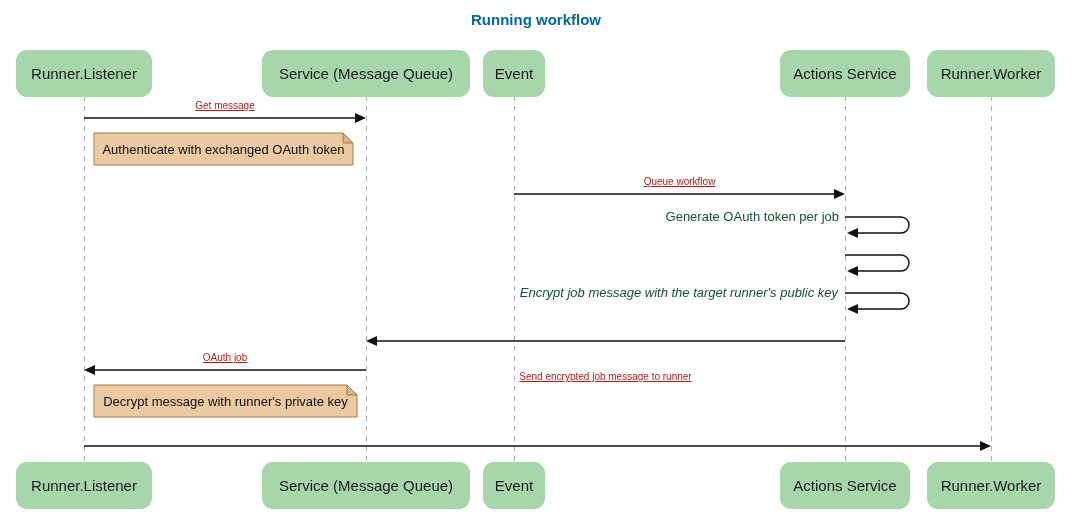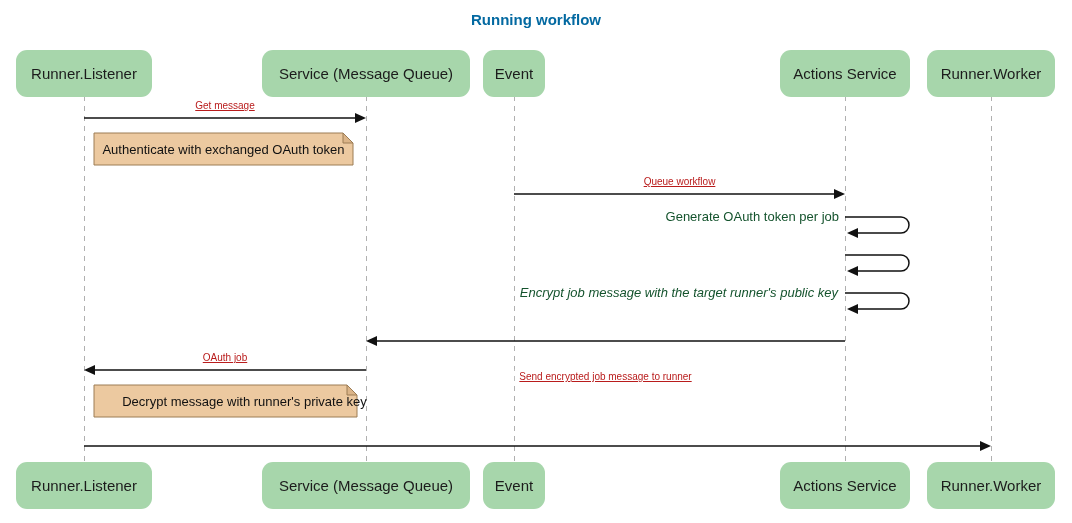--- a/index.html
+++ b/index.html
@@ -106,21 +106,21 @@
       <polygon points="991,446 980,441 980,451" fill="#111111"></polygon>
     </svg>
   <div id="title">Running workflow</div>
 <div class="msg-label" style="left: 225px; top: 98px;">Get message</div>
     <div class="note-label" style="left: 94px; top: 133px; width: 259px; height: 32px;">Authenticate with exchanged OAuth token</div>
     <div class="msg-label" style="left: 679.5px; top: 174px;">Queue workflow</div>
     <div class="self-label" style="top: 208px; right: 229px;">Generate OAuth token per job</div>
     <div class="self-label" style="top: 284px; right: 230px; font-style: italic;">Encrypt job message with the target runner's public key</div>
     <div class="msg-label" style="left: 605.5px; top: 321px; margin-top: 48px;">Send encrypted job message to runner</div>
     <div class="msg-label" style="left: 225px; top: 350px;">OAuth job</div>
-    <div class="note-label" style="left: 94px; top: 385px; width: 263px; height: 32px; margin-left: 19px;">Decrypt message with runner's private key</div>
+    <div class="note-label" style="left: 94px; top: 385px; width: 263px; height: 32px;">Decrypt message with runner's private key</div>
     <div class="participant" style="left: 16px; top: 50px; width: 136px; background: rgb(167, 214, 171); color: rgb(28, 28, 28);">Runner.Listener</div>
     <div class="participant" style="left: 16px; top: 462px; width: 136px; background: rgb(167, 214, 171); color: rgb(28, 28, 28);">Runner.Listener</div>
     <div class="participant" style="left: 262px; top: 50px; width: 208px; background: rgb(167, 214, 171); color: rgb(28, 28, 28);">Service (Message Queue)</div>
     <div class="participant" style="left: 262px; top: 462px; width: 208px; background: rgb(167, 214, 171); color: rgb(28, 28, 28);">Service (Message Queue)</div>
     <div class="participant" style="left: 483px; top: 50px; width: 62px; background: rgb(167, 214, 171); color: rgb(28, 28, 28);">Event</div>
     <div class="participant" style="left: 483px; top: 462px; width: 62px; background: rgb(167, 214, 171); color: rgb(28, 28, 28);">Event</div>
     <div class="participant" style="left: 780px; top: 50px; width: 130px; background: rgb(167, 214, 171); color: rgb(28, 28, 28);">Actions Service</div>
     <div class="participant" style="left: 780px; top: 462px; width: 130px; background: rgb(167, 214, 171); color: rgb(28, 28, 28);">Actions Service</div>
     <div class="participant" style="left: 927px; top: 50px; width: 128px; background: rgb(167, 214, 171); color: rgb(28, 28, 28);">Runner.Worker</div>
     <div class="participant" style="left: 927px; top: 462px; width: 128px; background: rgb(167, 214, 171); color: rgb(28, 28, 28);">Runner.Worker</div>

